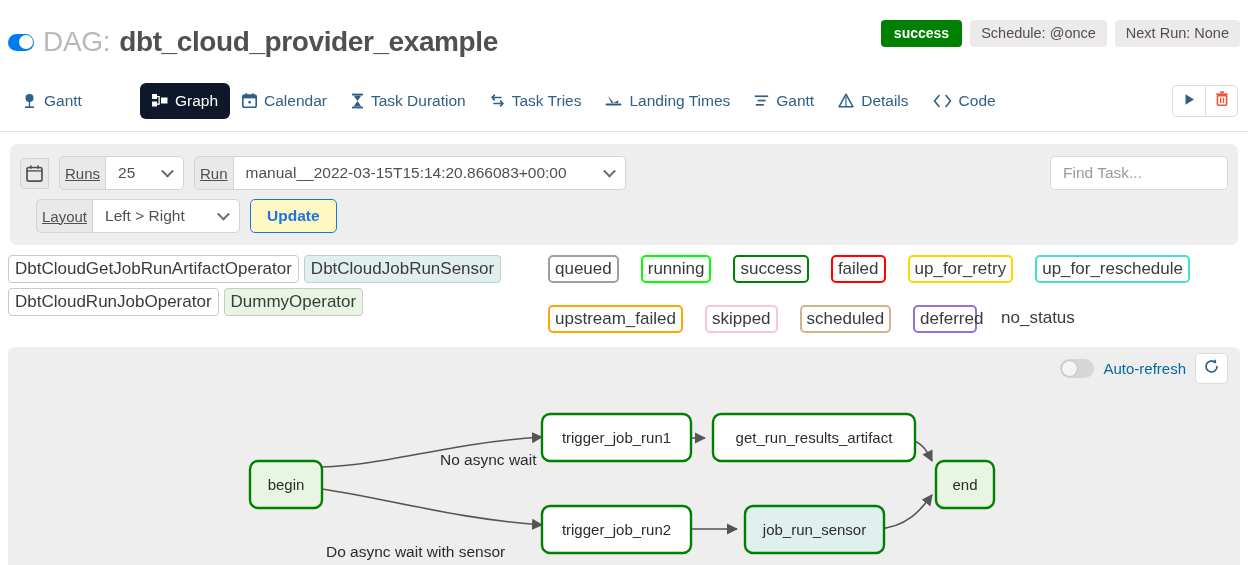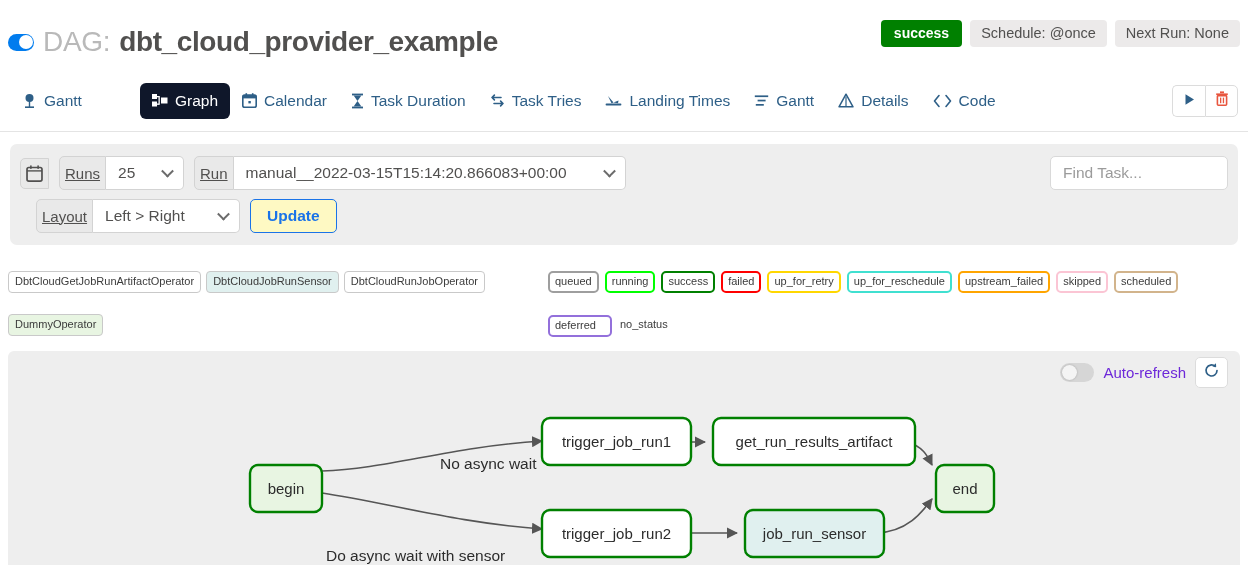--- a/index.html
+++ b/index.html
@@ -186,31 +186,30 @@
   
   .legend {
     padding: 10px 8px 6px;
     display: flex;
     flex-wrap: wrap;
     align-items: flex-start;
     column-gap: 0; row-gap: 5px;
     max-width: 1248px;
   }
   .legend-left { display: flex; flex-wrap: wrap; gap: 5px; width: 540px; align-content: flex-start; }
-  .legend-right { display: flex; flex-wrap: wrap; gap: 6px; flex: 1; align-content: flex-start; }
+  .legend-right { display: flex; flex-wrap: wrap; gap: 22px; flex: 1; align-content: flex-start; }
   .chip {
-    font-size: 11px;
+    font-size: 17px;
     line-height: 1;
     padding: 4px 6px 5px;
     border-radius: 4px;
     border: 1px solid #c9c9c9;
     background: #fff;
     color: #3b3b3b;
     white-space: nowrap;
-    margin-top: 16px;
   }
   .chip.state {
     border-width: 2px;
     border-radius: 5px;
     padding: 3px 5px 4px;
   }
   .chip.plain { border: none; background: transparent; padding-left: 2px; }
 
   
   .graph-panel {
@@ -236,21 +235,21 @@
   }
   .switch::after {
     content: "";
     position: absolute;
     left: 2px; top: 2px;
     width: 15px; height: 15px;
     border-radius: 50%;
     background: #f4f4f4;
     box-shadow: 0 0 2px rgba(0,0,0,.25);
   }
-  .refresh-label { font-size: 15px; color: #6d28d9; }
+  .refresh-label { font-size: 15px; color: #0369a1; }
   .refresh-btn {
     width: 33px; height: 31px;
     background: #fff;
     border: 1px solid #dcdcdc;
     border-radius: 5px;
     display: flex; align-items: center; justify-content: center;
     cursor: pointer;
   }
   .graph-svg { position: absolute; inset: 0; }
   .node-label {

